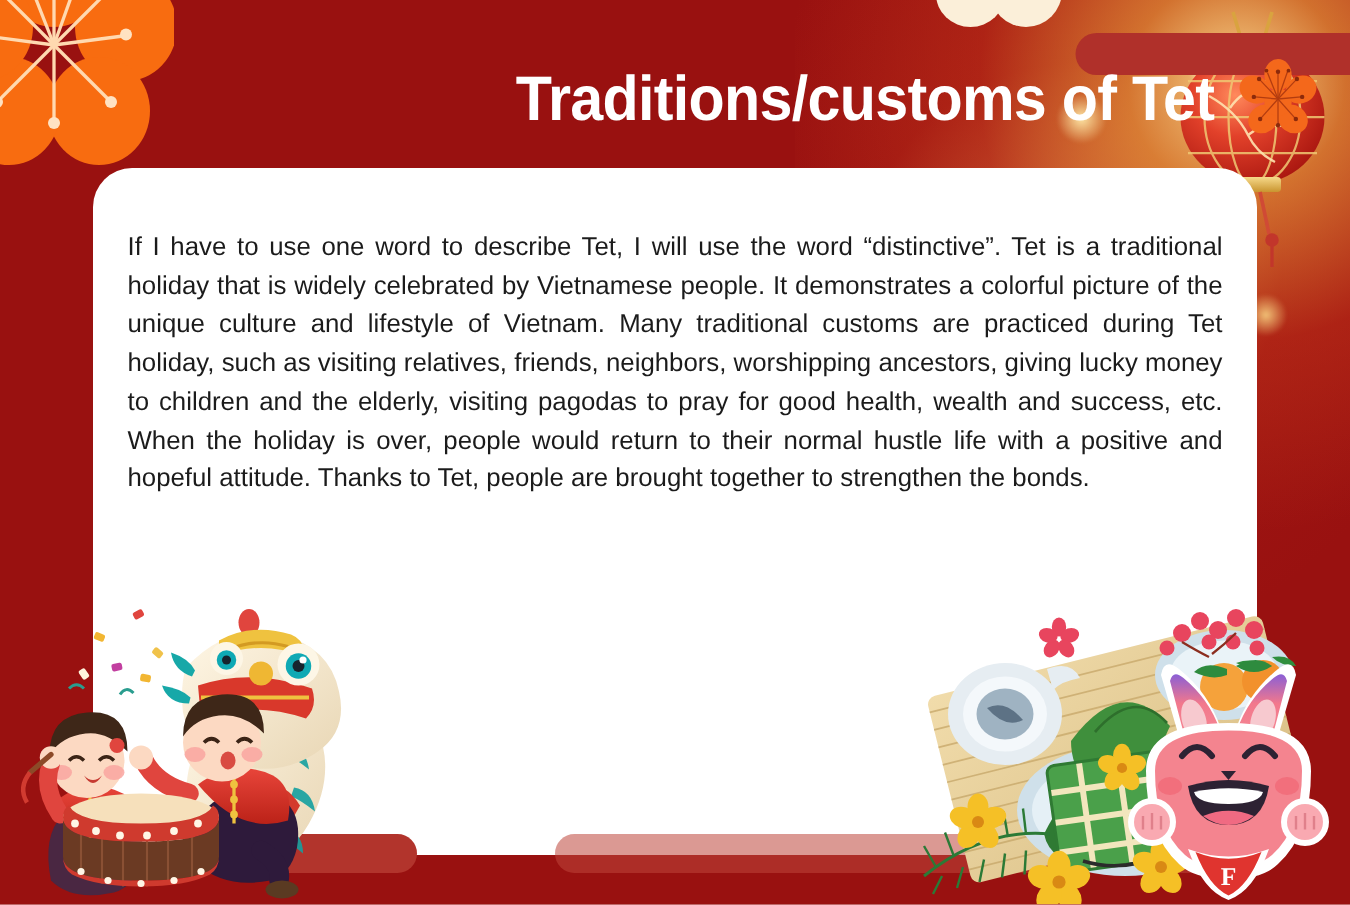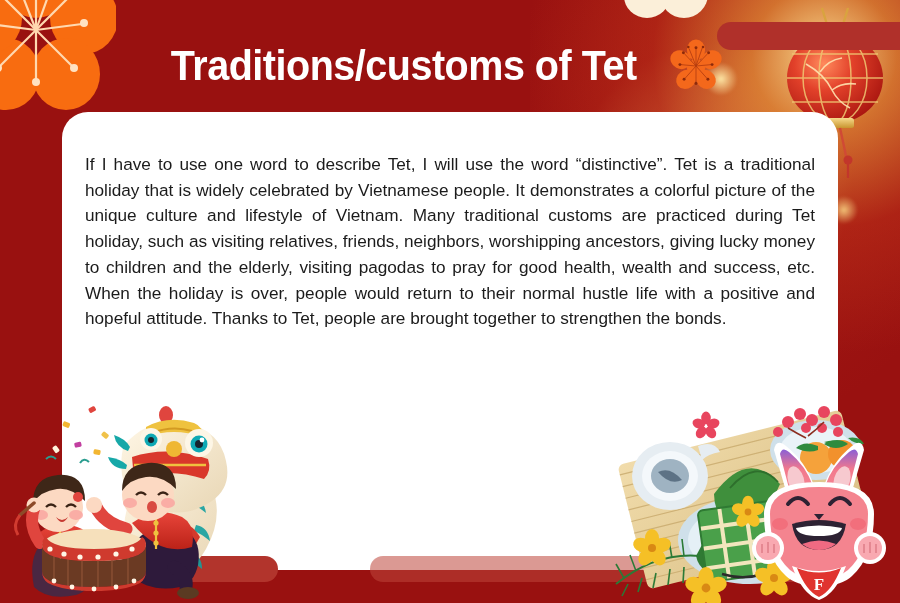--- a/index.html
+++ b/index.html
@@ -51,21 +51,21 @@
   .bar-top    { top:22px;  left:717px; width:210px; height:28px; }
   .bar-bottom { top:556px; left:118px; width:160px; height:26px; background:#b2342c; }
   .bar-bottom2{ top:556px; left:370px; width:470px; height:26px; background:rgba(190,70,58,.55); }
 
   
   .blossom-tl { position:absolute; top:-46px; left:-44px; width:160px; height:160px; pointer-events:none; }
 
   
   .title-row {
     position:absolute; top:38px; left:0; width:880px;
-    display:flex; align-items:center; justify-content:center; gap:16px;
+    display:flex; align-items:center; justify-content:flex-end; 
     pointer-events:none;
   }
   .title-text {
     color:#ffffff;
     font-size:42px;
     font-weight:bold;
     letter-spacing:-.5px;
     line-height:1;
     font-family:"Liberation Sans", sans-serif;
     transform:scaleX(.94);

